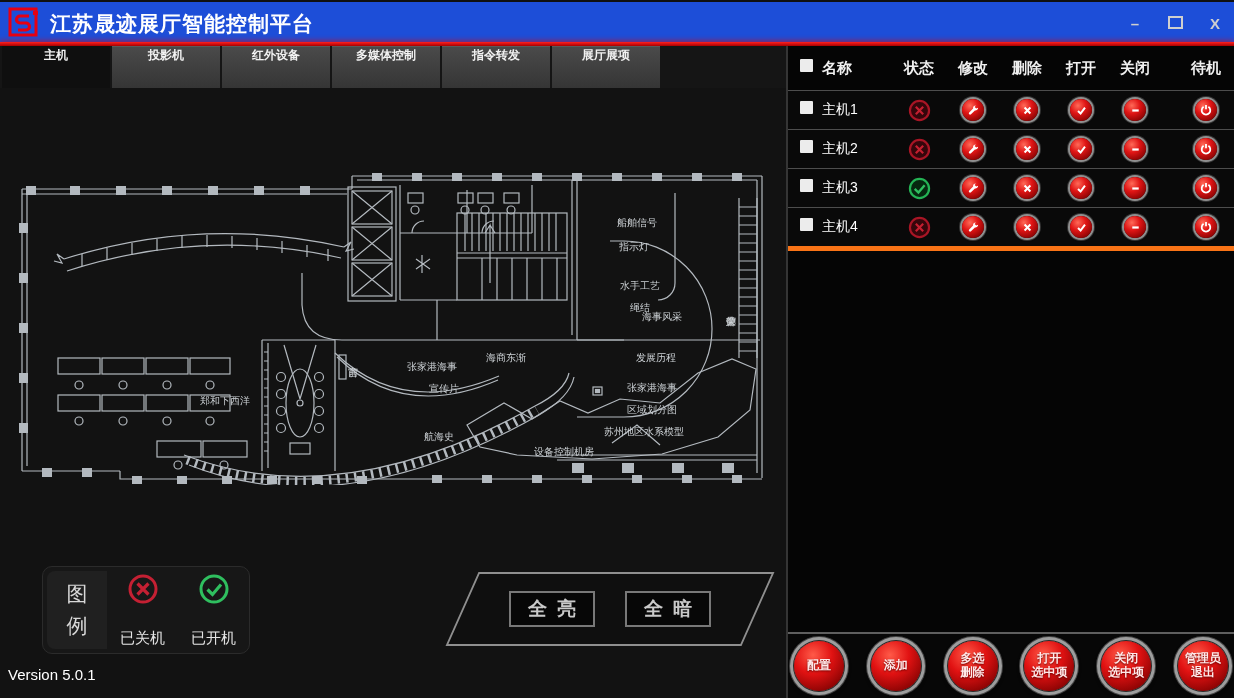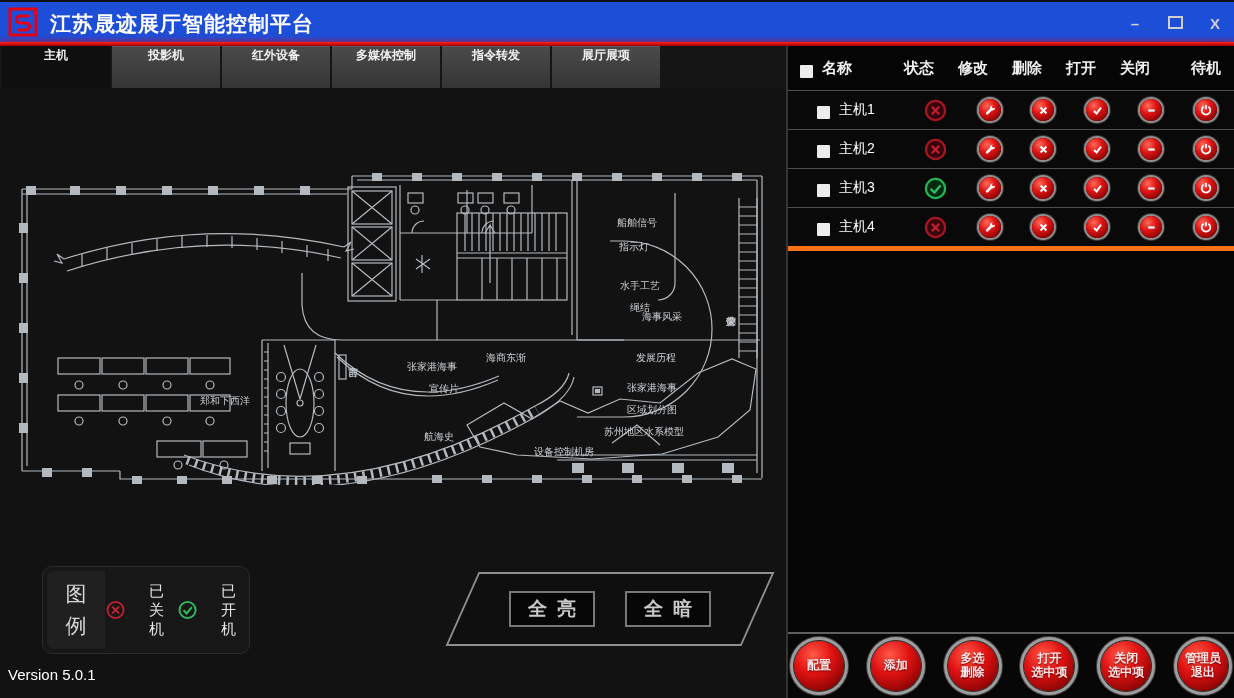--- a/index.html
+++ b/index.html
@@ -27,42 +27,42 @@
   .plan-area{position:absolute;left:0;top:88px;width:786px;height:610px;background:#121212;}
   .plan-svg{position:absolute;left:12px;top:75px;width:766px;height:322px;}
   .plan-svg text{fill:#cdd2d6;font-size:10px;font-family:"Liberation Sans","DejaVu Sans",sans-serif;}
 
   
   .legend{position:absolute;left:42px;top:478px;width:206px;height:86px;background:#171717;
           border:1px solid #2b2b2b;border-radius:10px;display:flex;align-items:center;}
   .legend-title{width:60px;height:78px;margin-left:4px;background:#202020;border-radius:8px 0 0 8px;
                 display:flex;flex-direction:column;align-items:center;justify-content:center;gap:4px;
                 color:#d8d8d8;font-size:21px;}
-  .legend-item{flex:1;display:flex;flex-direction:row;align-items:center;justify-content:center;gap:23px;}
+  .legend-item{flex:1;display:flex;flex-direction:column;align-items:center;justify-content:center;gap:23px;}
   .legend-item .lbl{color:#e3e3e3;font-size:15px;}
 
   .version{position:absolute;left:8px;top:578px;color:#fff;font-size:15px;}
 
   
   .scene{position:absolute;left:462px;top:484px;width:292px;height:70px;
          border:2px solid #8f8f8f;transform:skewX(-24deg);
          display:flex;align-items:center;justify-content:center;gap:30px;background:rgba(0,0,0,.15);}
   .scene-btn{transform:skewX(24deg);width:86px;height:36px;background:#070707;border:2px solid #787878;
              color:#c9c9c9;font-size:19px;font-weight:bold;letter-spacing:10px;padding-left:10px;
              display:flex;align-items:center;justify-content:center;cursor:pointer;box-sizing:border-box;}
 
   
   .panel{position:absolute;left:786px;top:46px;width:448px;height:652px;background:#050505;
          border-left:2px solid #353535;box-sizing:border-box;}
   .phead{display:flex;align-items:center;height:44px;color:#f0f0f0;font-size:15px;font-weight:bold;}
-  .col-name{width:92px;display:flex;align-items:flex-end;gap:9px;padding-left:12px;}
+  .col-name{width:92px;display:flex;align-items:flex-start;gap:9px;padding-left:12px;}
   .col{width:54px;display:flex;align-items:center;justify-content:center;}
   .col-last{width:56px;margin-left:auto;display:flex;align-items:center;justify-content:center;}
   .checkbox{width:13px;height:13px;background:#ececec;border-radius:1px;cursor:pointer;flex:none;}
-  .rows .row{display:flex;align-items:center;height:38px;border-top:1px solid #4d4d4d;background:#090909;padding-left:17px;}
+  .rows .row{display:flex;align-items:center;height:38px;border-top:1px solid #4d4d4d;background:#090909;}
   .rows .row:last-child{border-bottom:5px solid #f97316;}
   .row .name{color:#fff;font-size:14px;}
 
   .orb{width:22px;height:22px;border-radius:50%;cursor:pointer;flex:none;
        background:radial-gradient(circle at 36% 30%,#ff6a58 0%,#e01515 38%,#8c0404 78%,#5e0202 100%);
        box-shadow:0 0 0 2px #8f8f8f,0 0 0 3px #353535,0 1px 3px rgba(0,0,0,.9);
        display:flex;align-items:center;justify-content:center;}
 
   .btnbar{position:absolute;left:0;bottom:0;width:100%;height:66px;border-top:2px solid #5f5f5f;
           display:flex;align-items:center;justify-content:space-between;padding:0 6px;box-sizing:border-box;background:#070707;}

